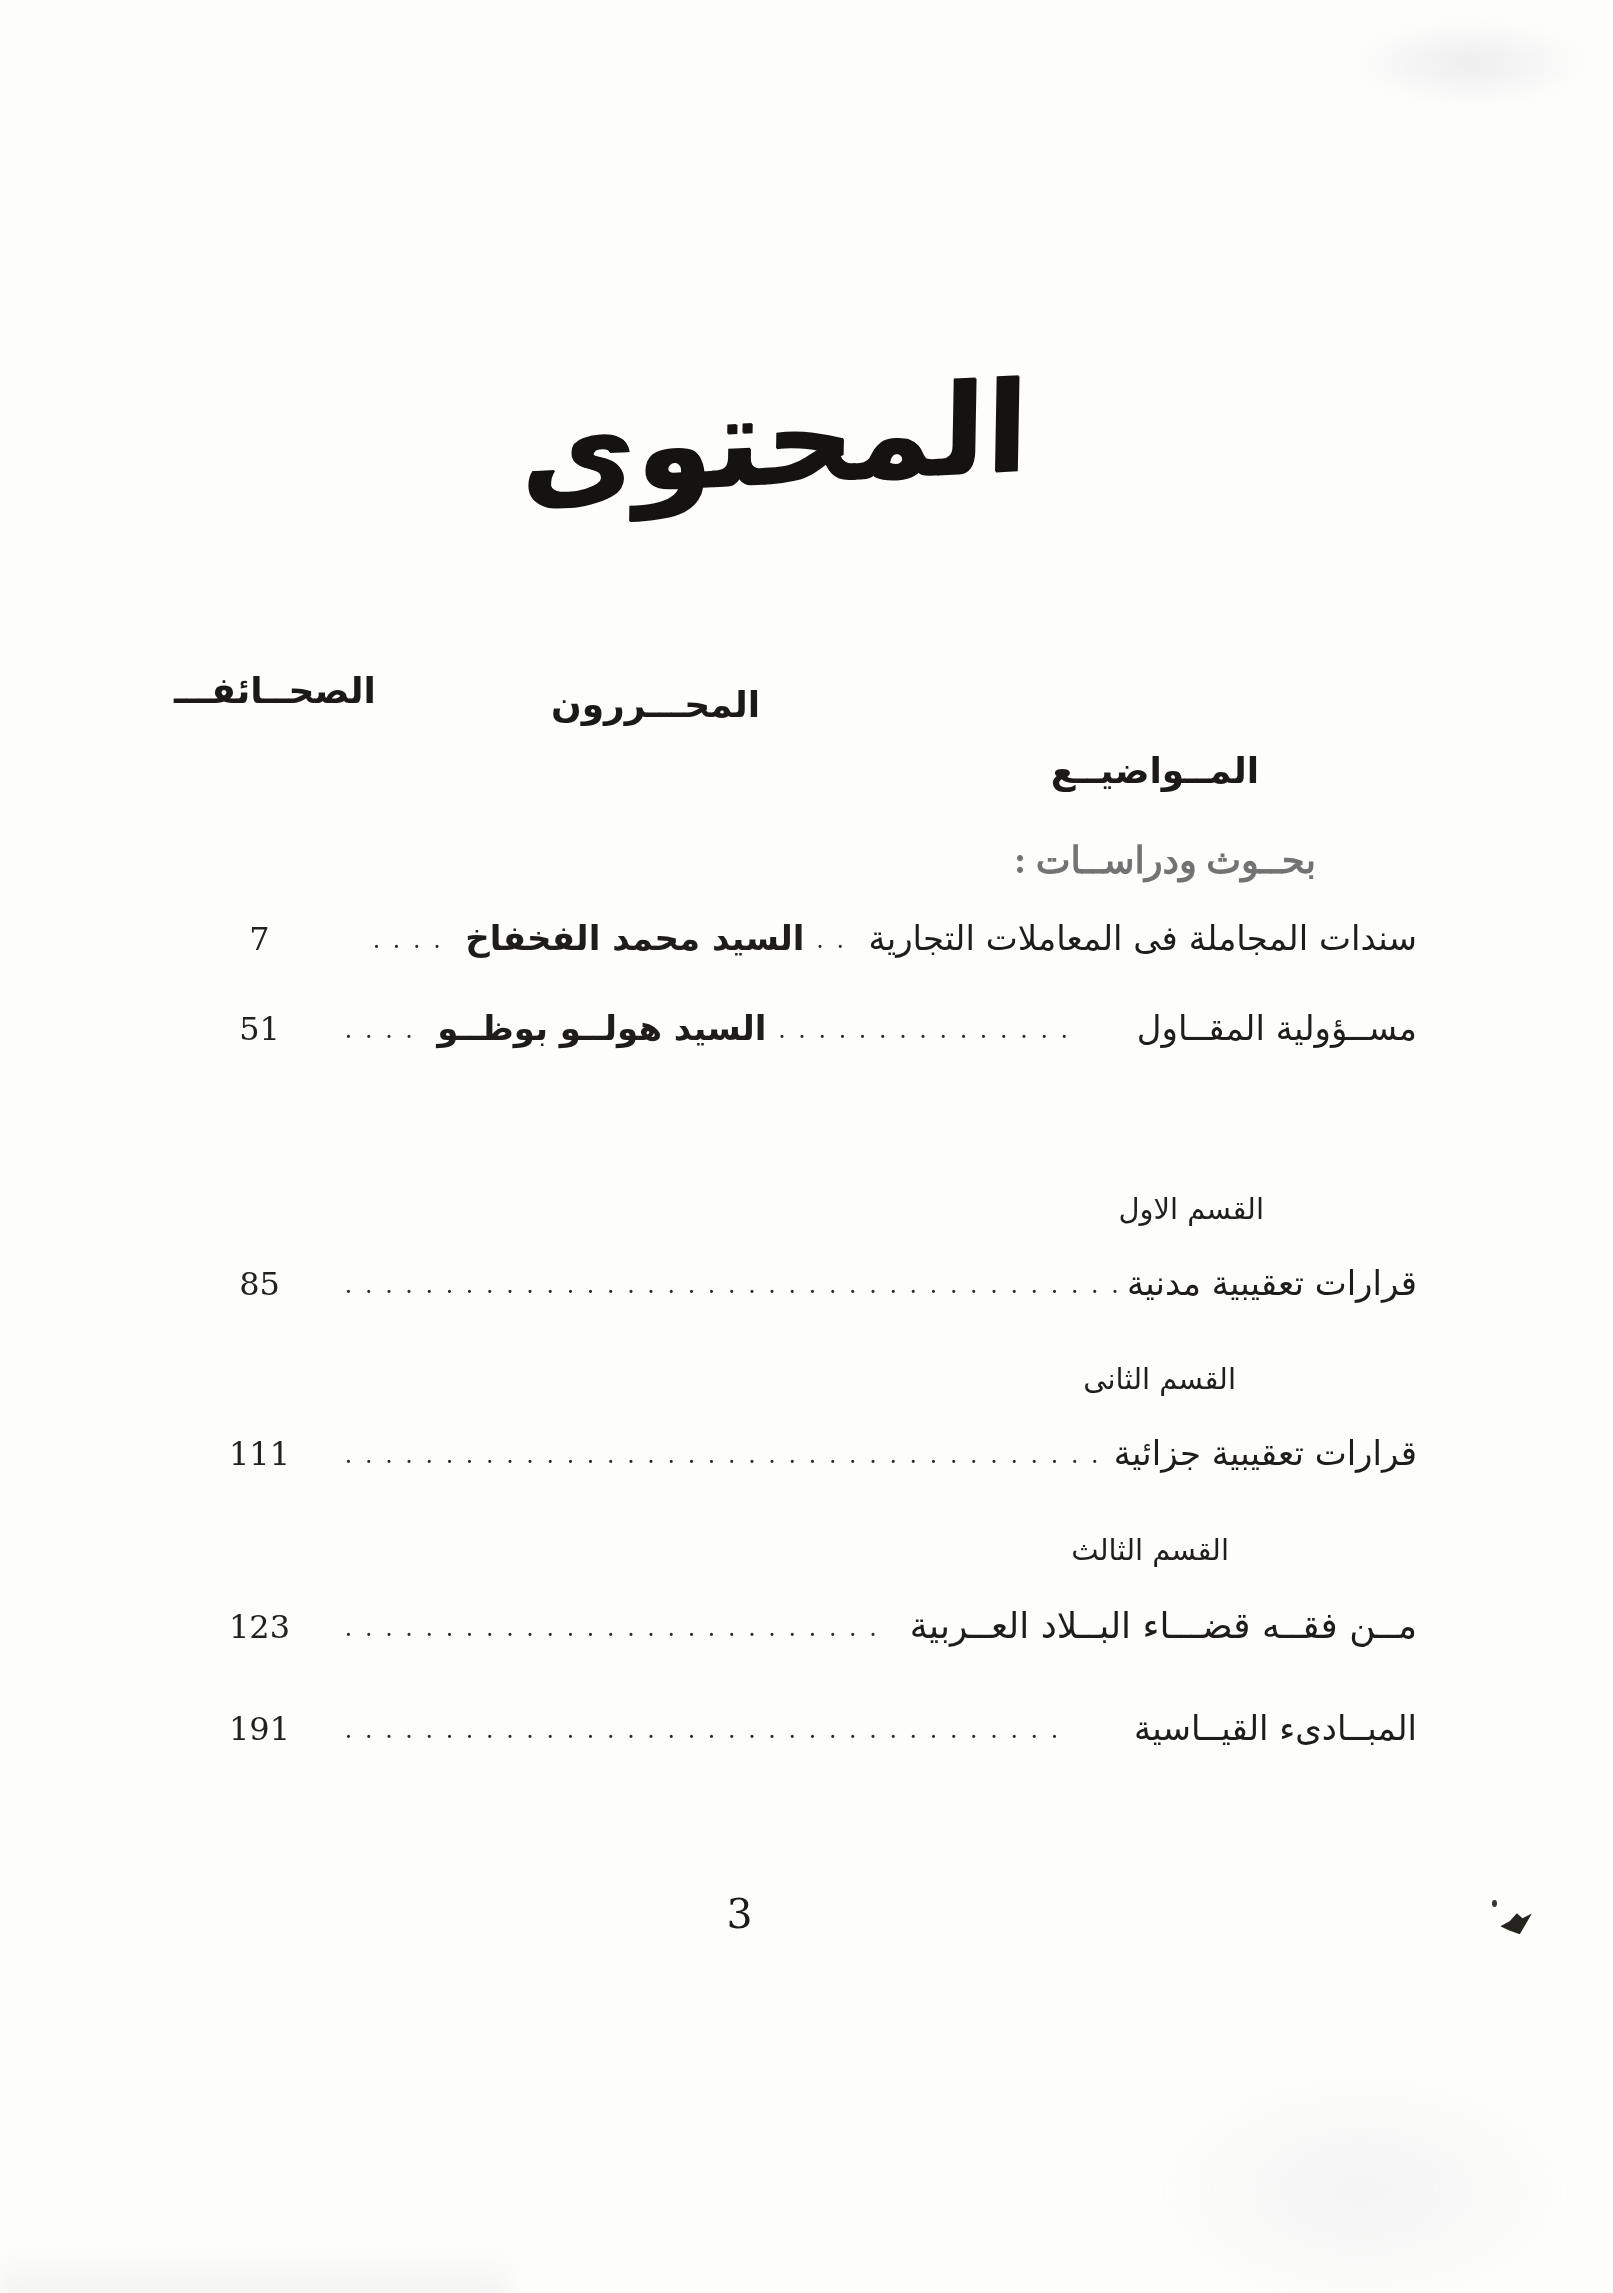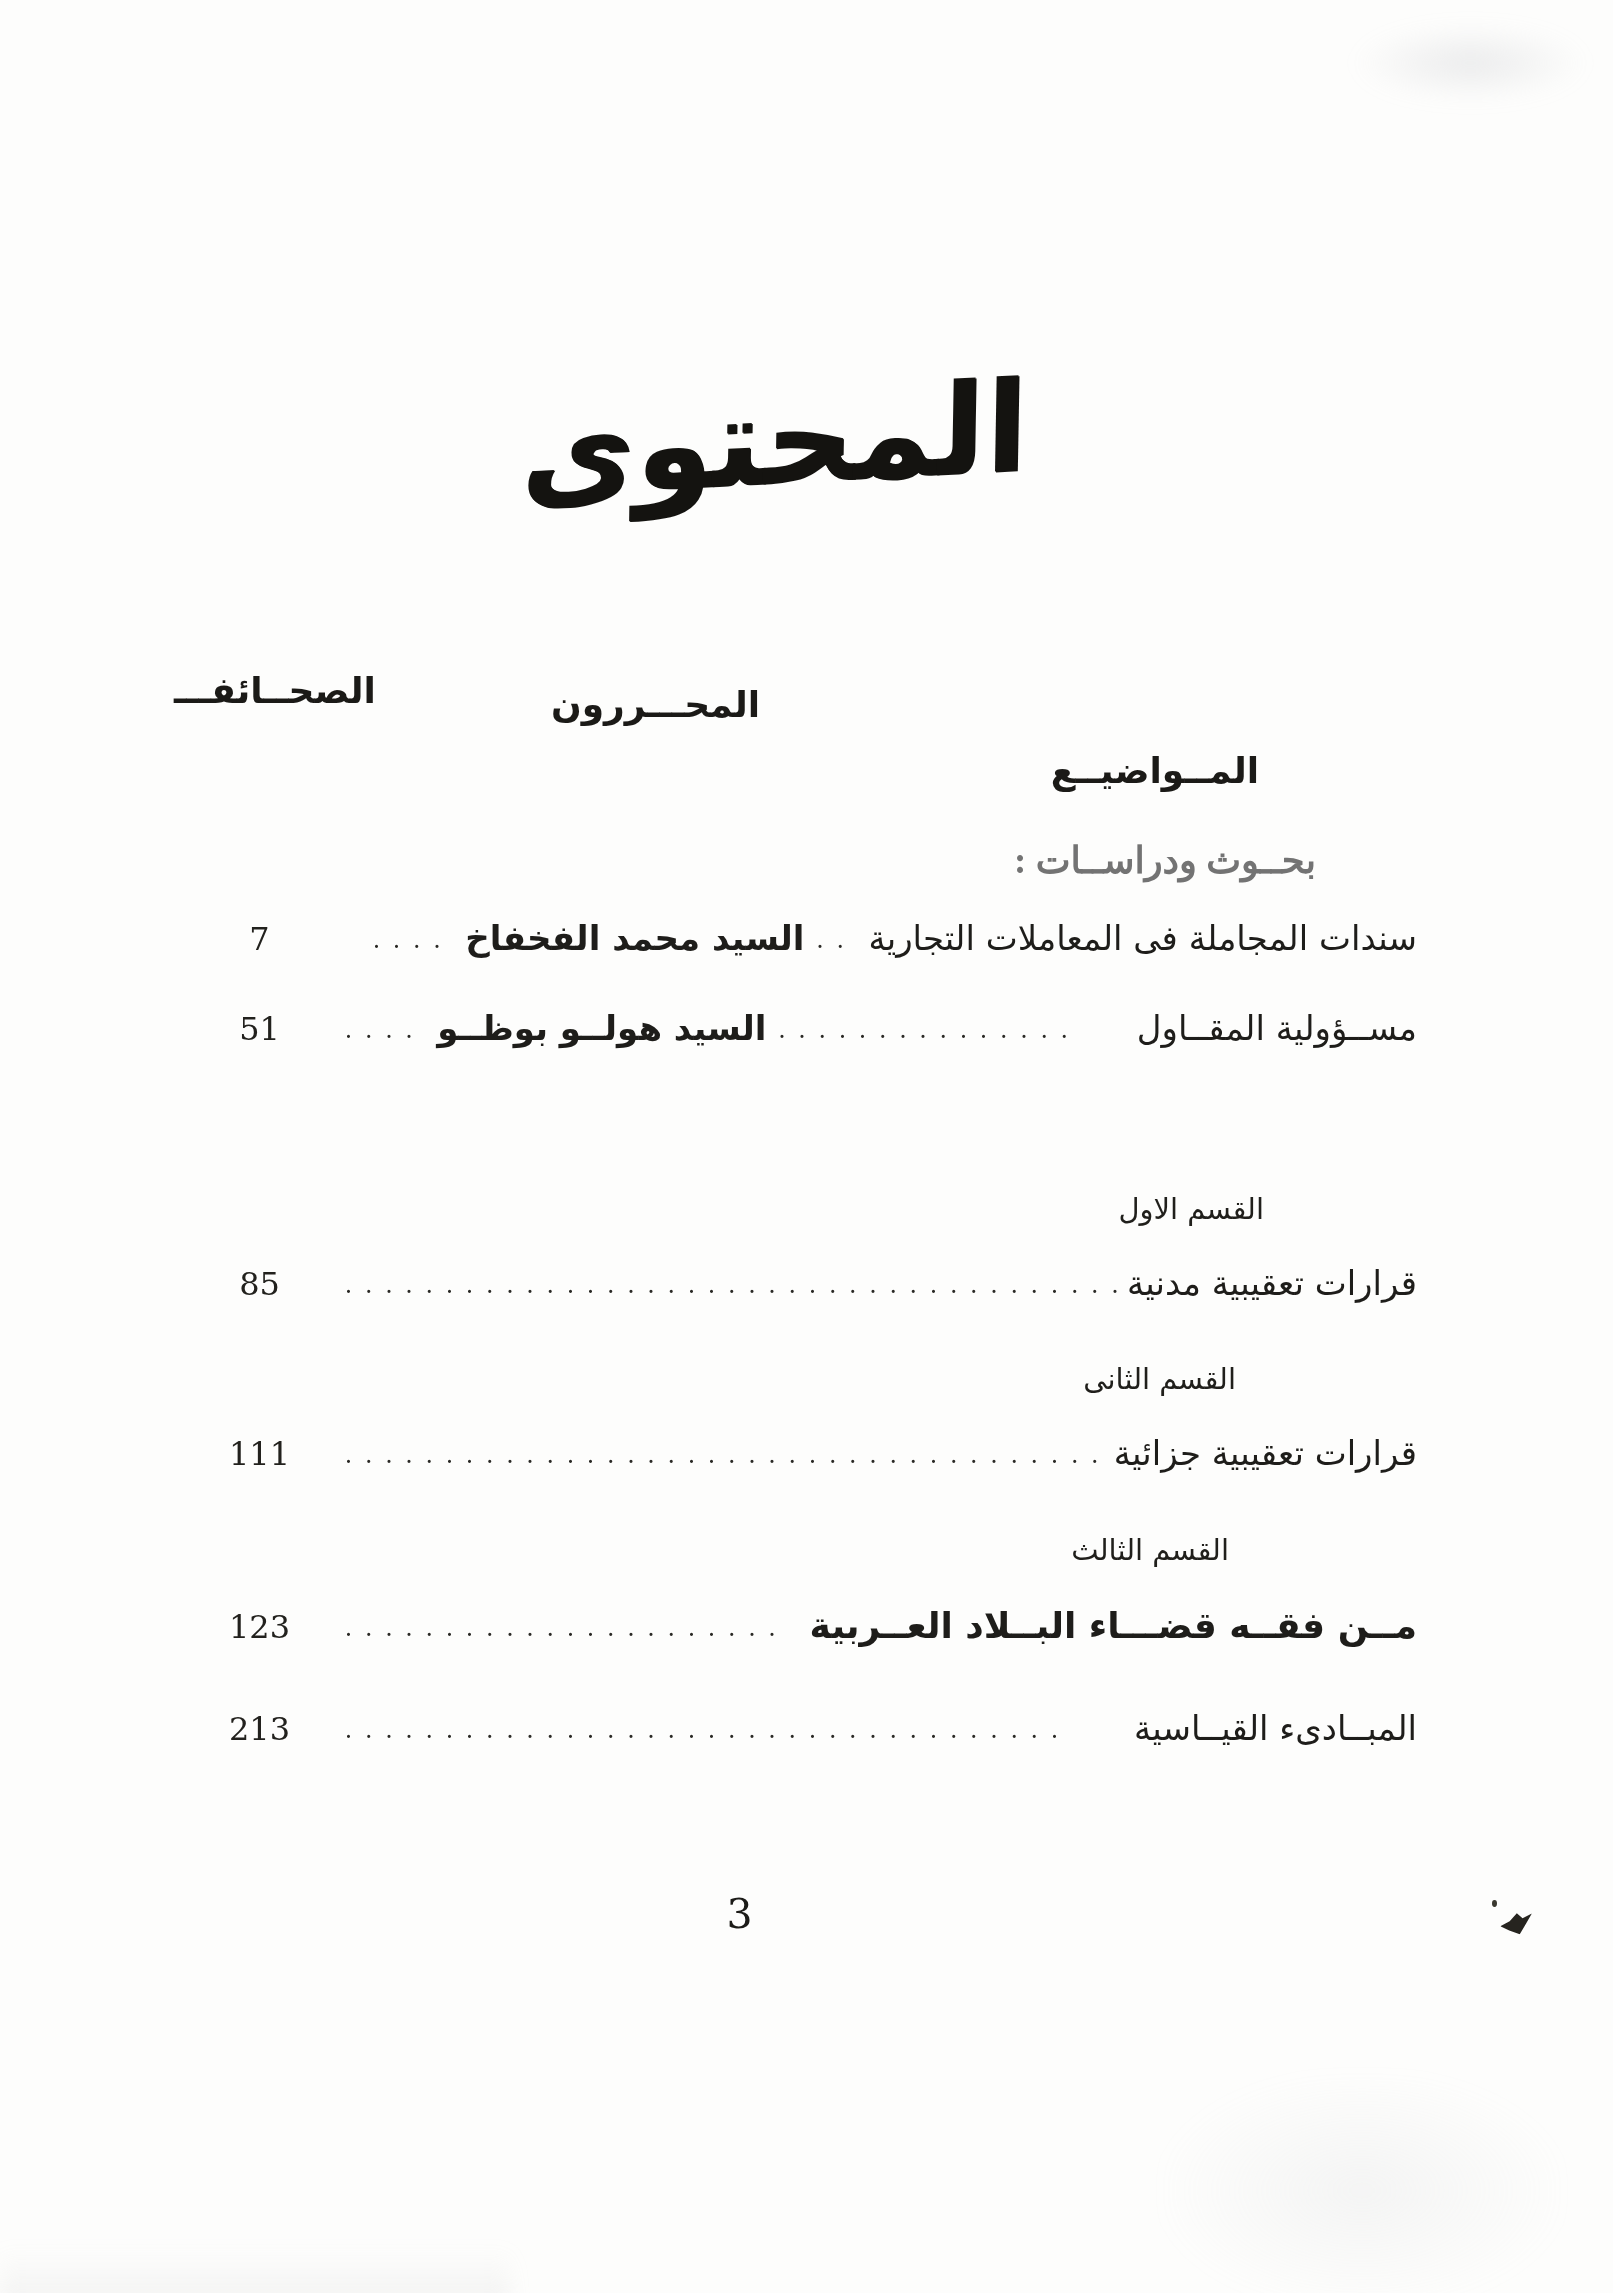--- a/index.html
+++ b/index.html
@@ -73,21 +73,21 @@
     font-size:34px;line-height:1.55;
     color:#1e1d1a;
   }
   .r1{top:912px;}
   .r2{top:1002px;}
   .r3{top:1257px;}
   .r4{top:1427px;}
   .r5{top:1598px;}
   .r6{top:1702px;}
   .entry .title{white-space:nowrap;}
-  .entry .title.bold{font-weight:bold;font-size:36px;margin-left:31px;}
+  .entry .title.bold{font-weight:normal;font-size:36px;margin-left:31px;}
   .entry .author{white-space:nowrap;font-weight:bold;}
   .entry .dots{
     font-family:"DejaVu Serif", serif;
     font-size:23.5px;letter-spacing:12.7px;
     white-space:nowrap;direction:ltr;
     padding:0 11.8px;color:#2a2925;
     transform:translateY(-2px);
   }
   .entry .leader{
     flex:1 1 0;min-width:0;overflow:hidden;
@@ -163,21 +163,21 @@
 
   <div class="entry r5">
     <span class="title bold" lang="ar">مــن فقــه قضـــاء البــلاد العــربية</span>
     <span class="dots leader">...........................</span>
     <span class="page-num">123</span>
   </div>
 
   <div class="entry r6">
     <span class="title" lang="ar">المبــادىء القيــاسية</span>
     <span class="dots leader">....................................</span>
-    <span class="page-num">213</span>
+    <span class="page-num">191</span>
   </div>
 
   <div class="footer-page">3</div>
 
   <div class="ink-blot"></div>
   <div class="ink-speck"></div>
 
 </div>
 
 

